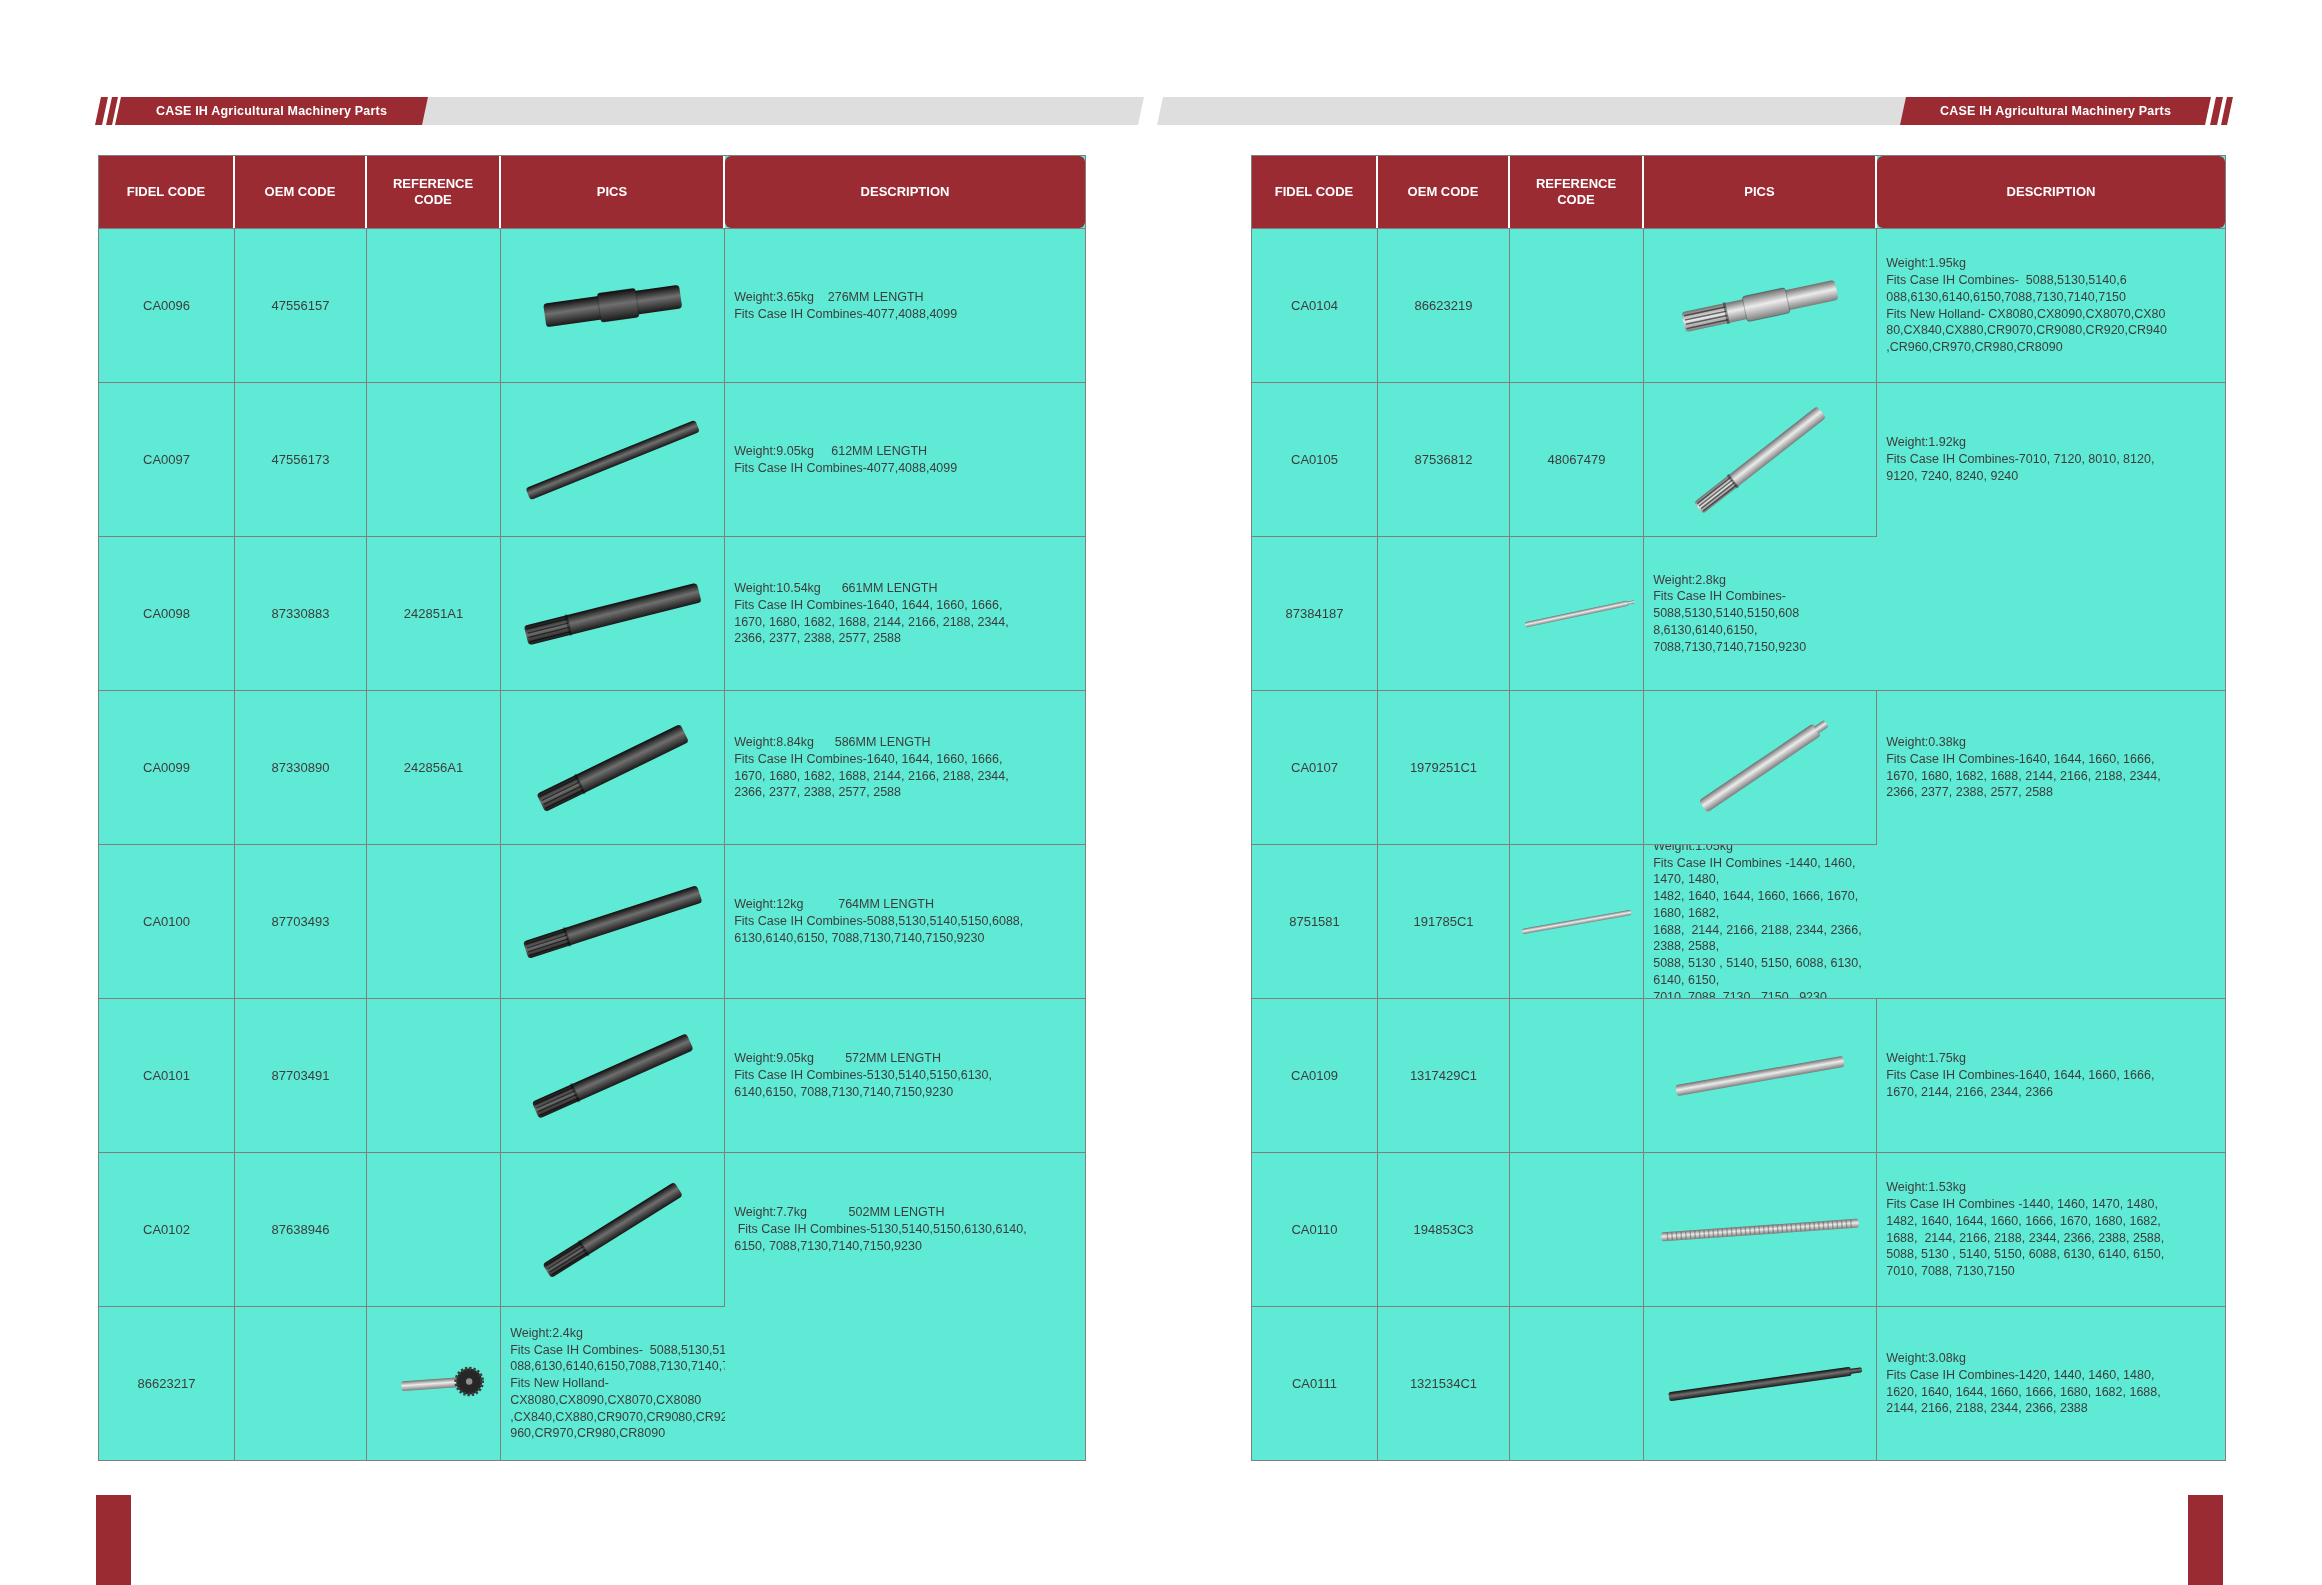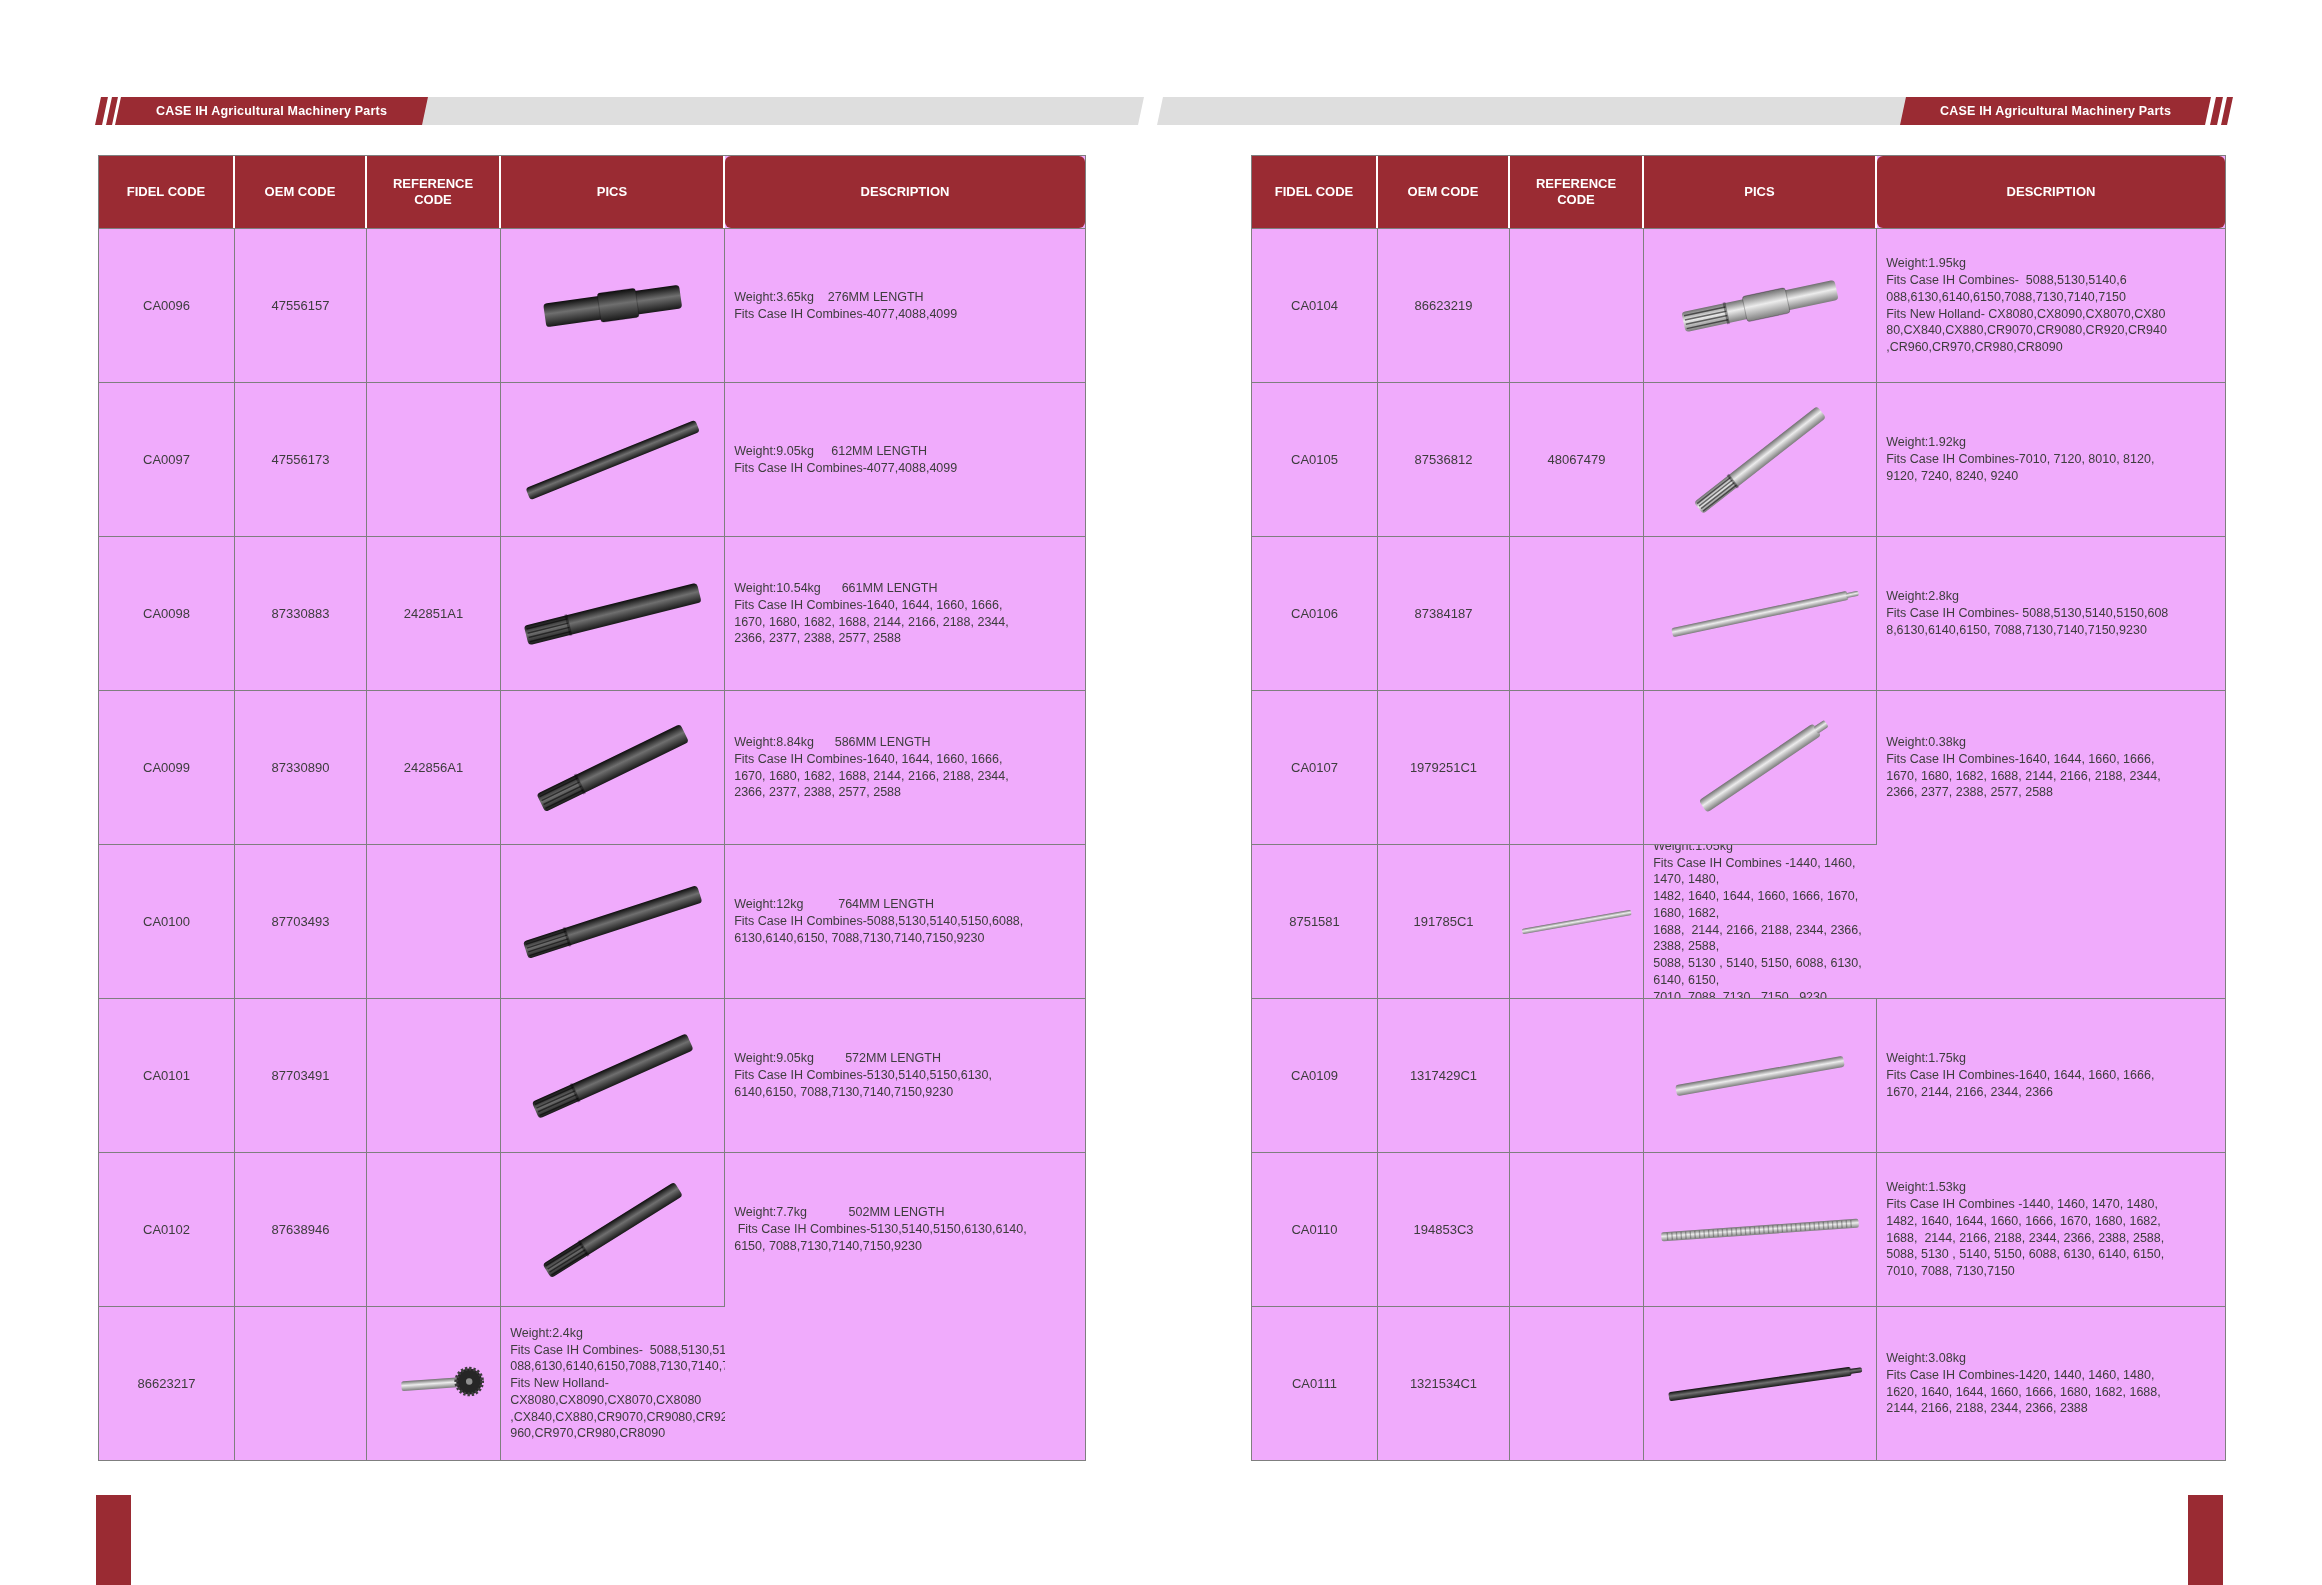--- a/index.html
+++ b/index.html
@@ -20,21 +20,21 @@
           letter-spacing:0.2px;white-space:nowrap;}
   .ribbon-left{left:118px;width:307px;}
   .ribbon-right{left:1903px;width:305px;}
   .stripe{position:absolute;top:97px;height:28px;background:#9a2b33;transform:skewX(-12deg);}
   .s1{left:98px;width:7.4px;} .s2{left:109px;width:5.5px;}
   .s3{left:2213px;width:7.4px;} .s4{left:2224px;width:5.5px;}
   
   .corner{position:absolute;top:1495px;width:35px;height:90px;background:#9a2b33;}
   .corner-left{left:96px;} .corner-right{left:2188px;}
   
-  .catalog-table{position:absolute;top:155px;border:1.8px solid #7f7f7f;box-sizing:border-box;background:#f0abfc;}
+  .catalog-table{position:absolute;top:155px;border:1.8px solid #7f7f7f;box-sizing:border-box;background:#5eead4;}
   .t-left{left:98px;width:988px;--cols:136px 132px 134px 224px 1fr;}
   .t-right{left:1251px;width:975px;--cols:126px 132px 134px 233px 1fr;}
   .thead{display:grid;grid-template-columns:var(--cols);height:72px;}
   .hcell{background:#9a2b33;color:#ffffff;font-weight:bold;font-size:13px;
          display:flex;align-items:center;justify-content:center;text-align:center;
          border-right:2.8px solid #ffffff;box-sizing:border-box;padding:0 9.2px;line-height:1.25;}
   .hcell:last-child{border-right:none;border-radius:6px;}
   .trow{display:grid;grid-template-columns:var(--cols);height:154px;}
   .cell{border-top:1.8px solid #7f7f7f;border-right:1.8px solid #7f7f7f;box-sizing:border-box;
         display:flex;align-items:center;justify-content:center;
@@ -341,21 +341,20 @@
               <rect x="37" y="79.86956521739131" width="46" height="1.6" fill="rgba(0,0,0,0.55)"></rect>
               <rect x="81" y="66" width="3" height="18" fill="rgba(0,0,0,0.35)"></rect>
             </g>
           </svg>
         </div>
     <div class="cell c-desc">Weight:1.92kg
 Fits Case IH Combines-7010, 7120, 8010, 8120,
 9120, 7240, 8240, 9240</div>
   </div>
       <div class="trow">
-    <div class="cell c-fidel">CA0106</div>
     <div class="cell c-oem">87384187</div>
     <div class="cell c-ref"></div>
     <div class="cell c-pics">
           <svg width="222" height="138" viewBox="0 0 240 150">
             <defs>
               <linearGradient id="g1_2" x1="0" y1="0" x2="0" y2="1">
                 <stop offset="0" stop-color="#707070"></stop>
                 <stop offset="0.45" stop-color="#ececec"></stop>
                 <stop offset="1" stop-color="#7d7d7d"></stop>
               </linearGradient>

